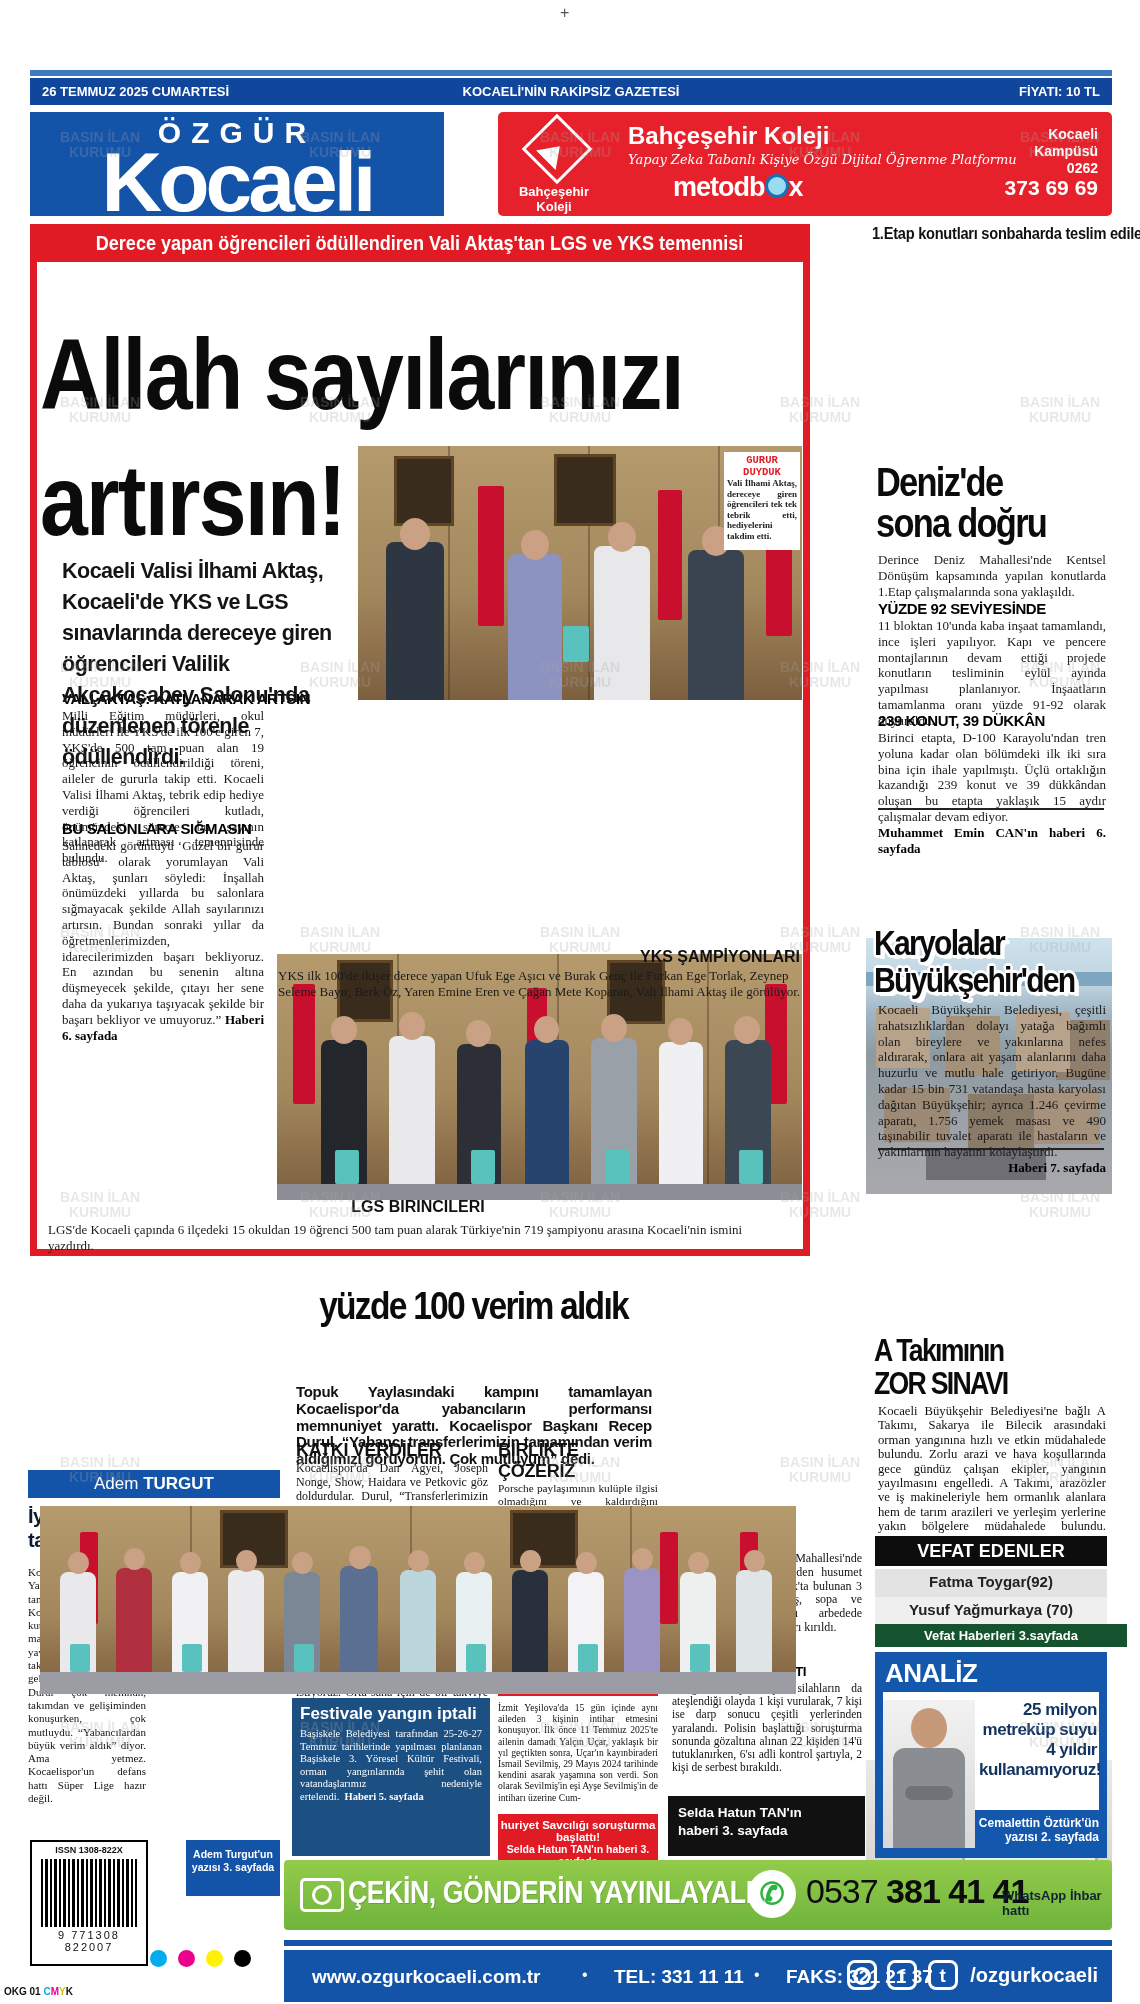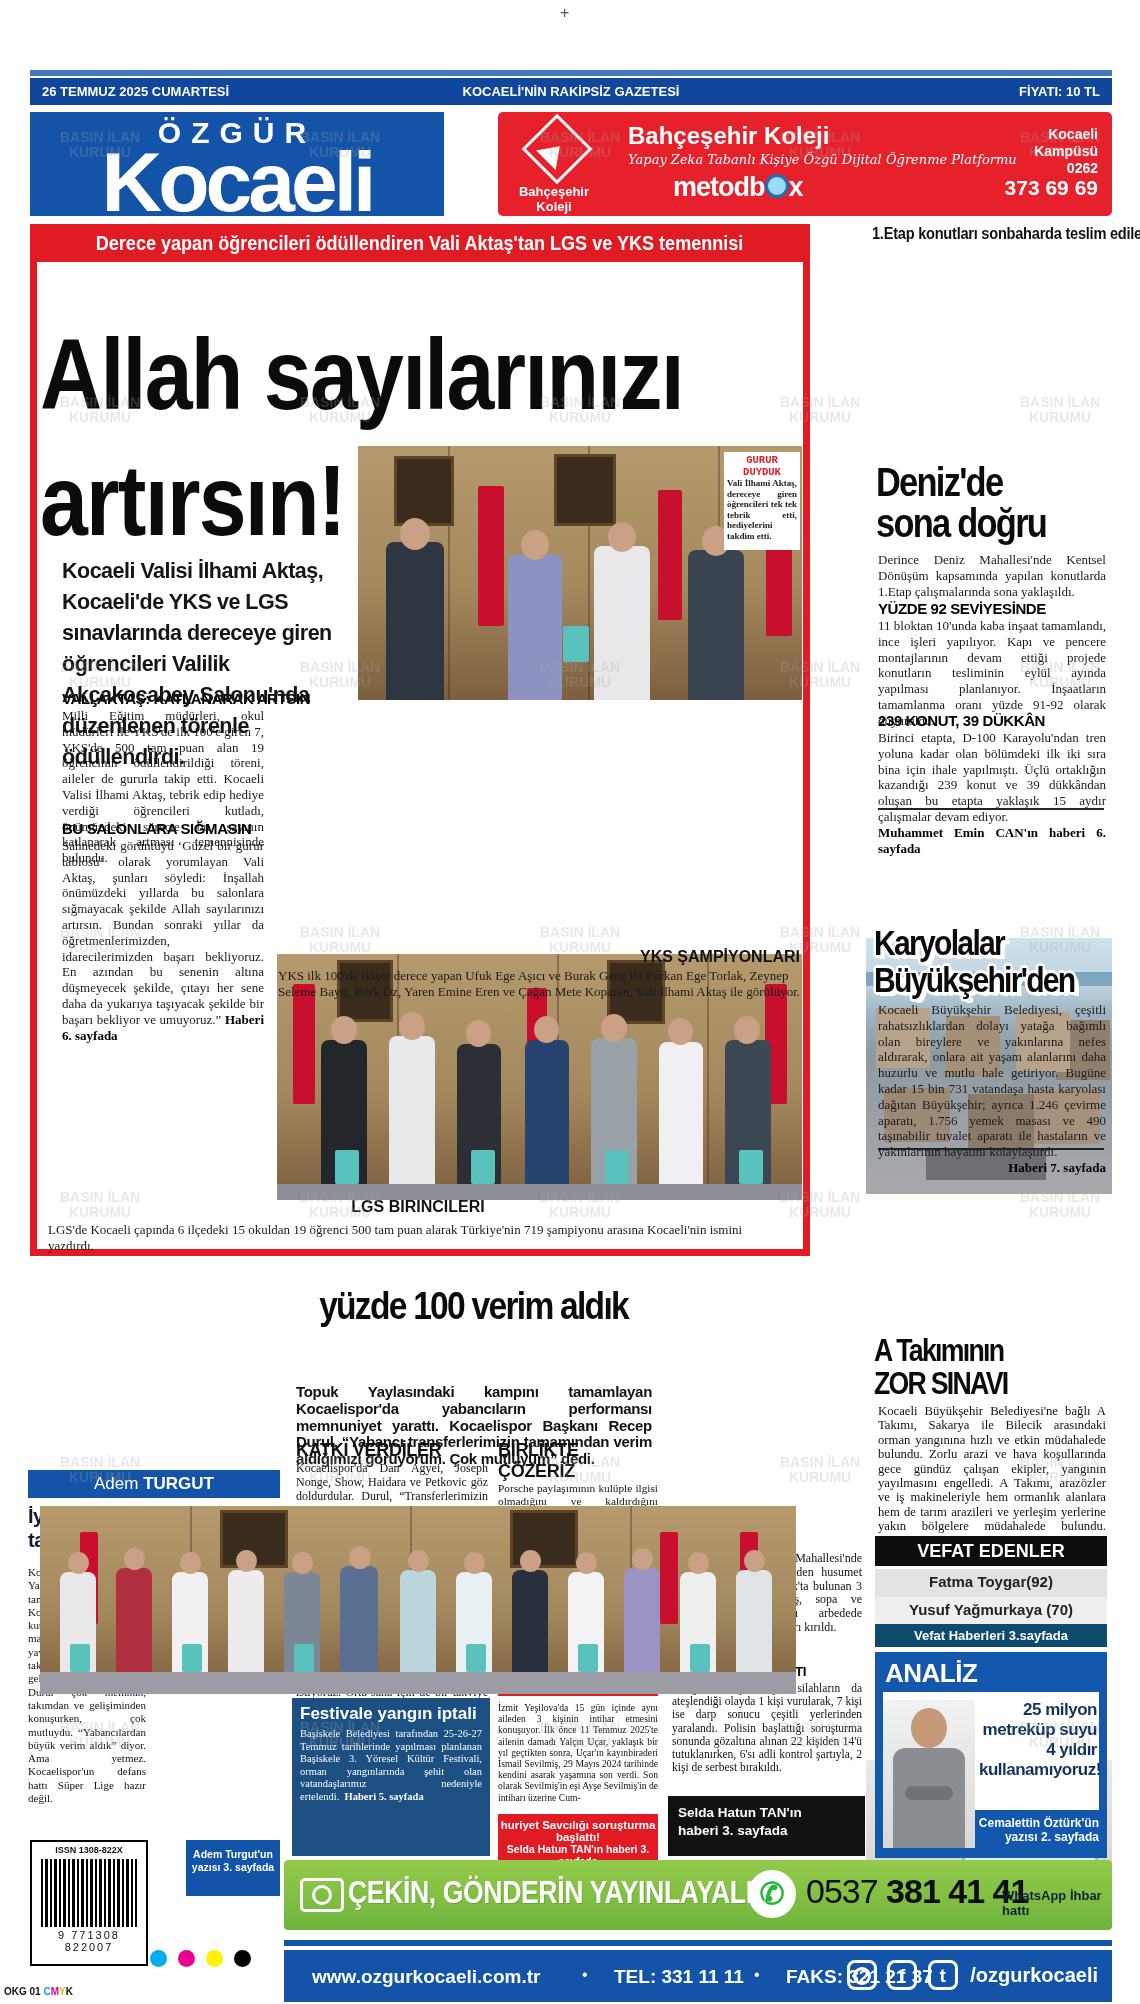--- a/index.html
+++ b/index.html
@@ -76,21 +76,21 @@
   #rc-t3{left:878px;top:1002px;width:228px;}
   #div2{left:878px;top:1148px;width:226px;}
   #atH{left:874px;top:1334px;z-index:5;font-size:31px;line-height:33px;}
   #rc-t4{left:878px;top:1404px;width:228px;}
   .more{font-weight:bold;color:#000;}
   #vefatbar{left:875px;top:1536px;width:232px;height:30px;background:#0d0d0d;color:#fff;text-align:center;}
   #vefatbar span{font-weight:800;font-size:18px;line-height:30px;}
   .vrow{left:875px;width:232px;height:36px;text-align:center;font-weight:bold;font-size:15px;color:#222;}
   #vrow1{top:1569px;background:#e3e3e3;line-height:25px;}
   #vrow2{top:1597px;background:#efefef;line-height:25px;}
-  #vefatfoot{left:875px;top:1624px;width:232px;height:23px;background:#0c4a6e;color:#fff;
+  #vefatfoot{left:875px;top:1624px;width:252px;height:23px;background:#14532d;color:#fff;
              text-align:center;font-weight:bold;font-size:13px;line-height:23px;}
   #analiz{left:875px;top:1652px;width:232px;height:206px;background:#1458ad;}
   #an-label{position:absolute;left:10px;top:6px;color:#fff;font-weight:800;font-size:26px;letter-spacing:-.5px;}
   #an-panel{position:absolute;left:8px;top:40px;width:216px;height:118px;background:#fff;}
   #an-photo{position:absolute;left:8px;top:48px;width:92px;height:148px;}
   #an-quote{position:absolute;right:10px;top:48px;width:118px;text-align:right;
             color:#12335f;font-weight:800;font-size:17px;line-height:20px;letter-spacing:-.5px;}
   #an-by{position:absolute;right:8px;top:164px;width:150px;text-align:right;color:#fff;
          font-weight:bold;font-size:12px;line-height:14px;}
   #ademhdr{left:28px;top:1470px;width:252px;height:28px;background:#1353a8;color:#fff;text-align:center;}

